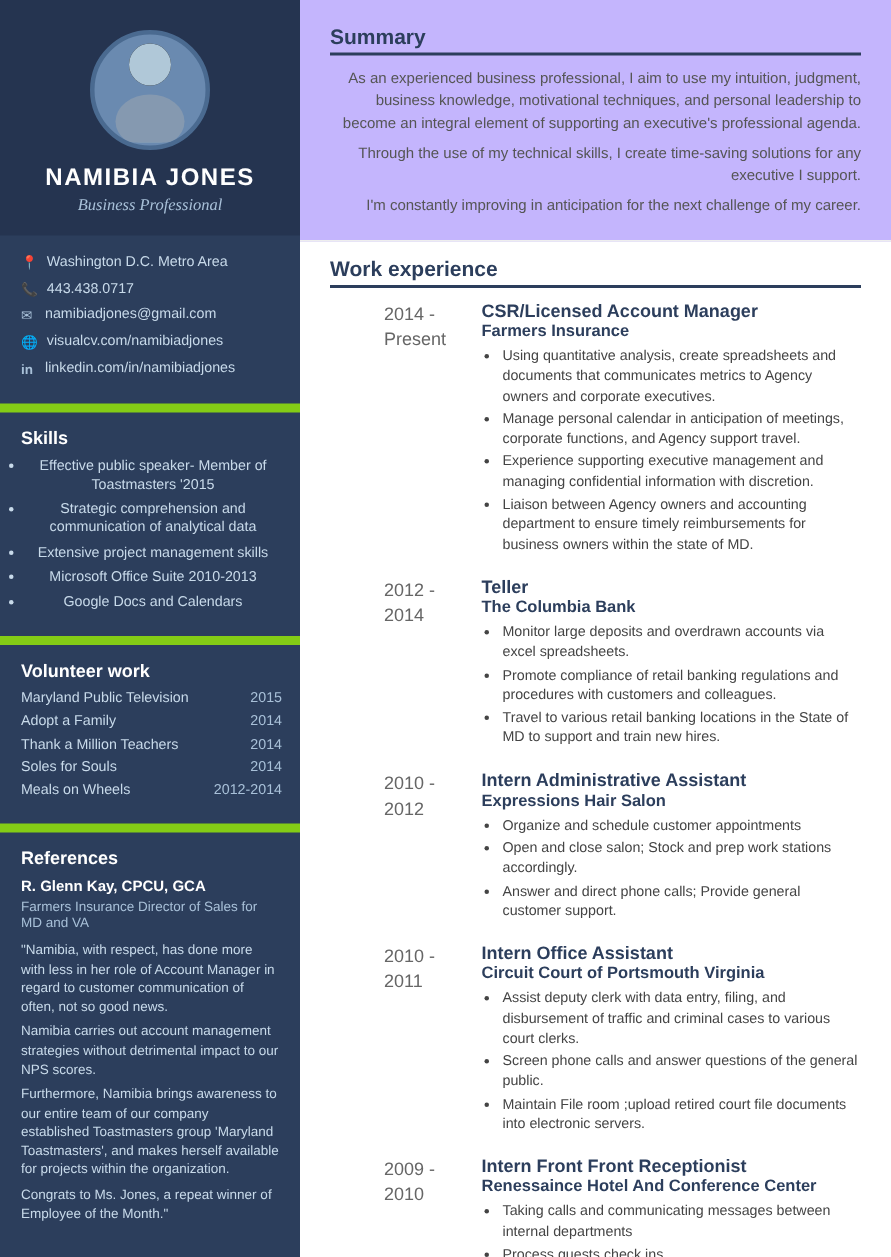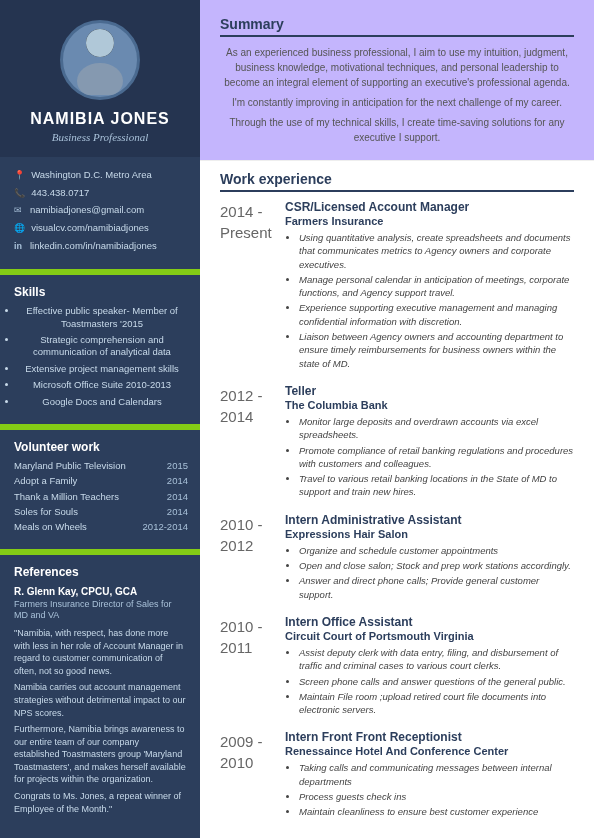--- a/index.html
+++ b/index.html
@@ -155,60 +155,60 @@
       font-weight: bold;
       color: #2c3e5c;
       border-bottom: 2px solid #2c3e5c;
       padding-bottom: 3px;
       margin-bottom: 8px;
     }
     .summary-text {
       font-size: 10px;
       color: #555;
       line-height: 1.5;
-      text-align: center;
+      text-align: right;
     }
     .summary-text p {
       margin-bottom: 5px;
     }
     .work-section {
       padding: 10px 20px 10px 20px;
     }
     .work-entry {
       display: flex;
       gap: 10px;
       margin-bottom: 12px;
     }
     .work-dates {
-      font-size: 15px;
+      font-size: 12px;
       color: #666;
       min-width: 55px;
       max-width: 55px;
       line-height: 1.4;
       padding-top: 1px;
+      margin-left: 36px;
     }
     .work-details {
       flex: 1;
     }
     .job-title {
       font-size: 12px;
       font-weight: bold;
       color: #2c3e5c;
       margin-bottom: 1px;
     }
     .company-name {
       font-size: 11px;
       font-weight: bold;
       color: #2c3e5c;
       margin-bottom: 4px;
     }
     .job-bullets {
       list-style: disc;
       padding-left: 14px;
-      font-style: italic;
     }
     .job-bullets li {
       font-size: 9.5px;
       color: #444;
       line-height: 1.4;
       margin-bottom: 2px;
     }
   </style>
 </head>
 <body>
@@ -292,22 +292,22 @@
     <div class="ref-quote">Furthermore, Namibia brings awareness to our entire team of our company established Toastmasters group 'Maryland Toastmasters', and makes herself available for projects within the organization.</div>
     <div class="ref-quote">Congrats to Ms. Jones, a repeat winner of Employee of the Month."</div>
   </div>
 </div>
 
 <div class="main">
   <div class="main-top">
     <div class="section-header">Summary</div>
     <div class="summary-text">
       <p>As an experienced business professional, I aim to use my intuition, judgment, business knowledge, motivational techniques, and personal leadership to become an integral element of supporting an executive's professional agenda.</p>
+      <p>Through the use of my technical skills, I create time-saving solutions for any executive I support.</p>
       <p>I'm constantly improving in anticipation for the next challenge of my career.</p>
-      <p>Through the use of my technical skills, I create time-saving solutions for any executive I support.</p>
     </div>
   </div>
 
   <div class="work-section">
     <div class="section-header">Work experience</div>
 
     <div class="work-entry">
       <div class="work-dates">2014 - Present</div>
       <div class="work-details">
         <div class="job-title">CSR/Licensed Account Manager</div>

